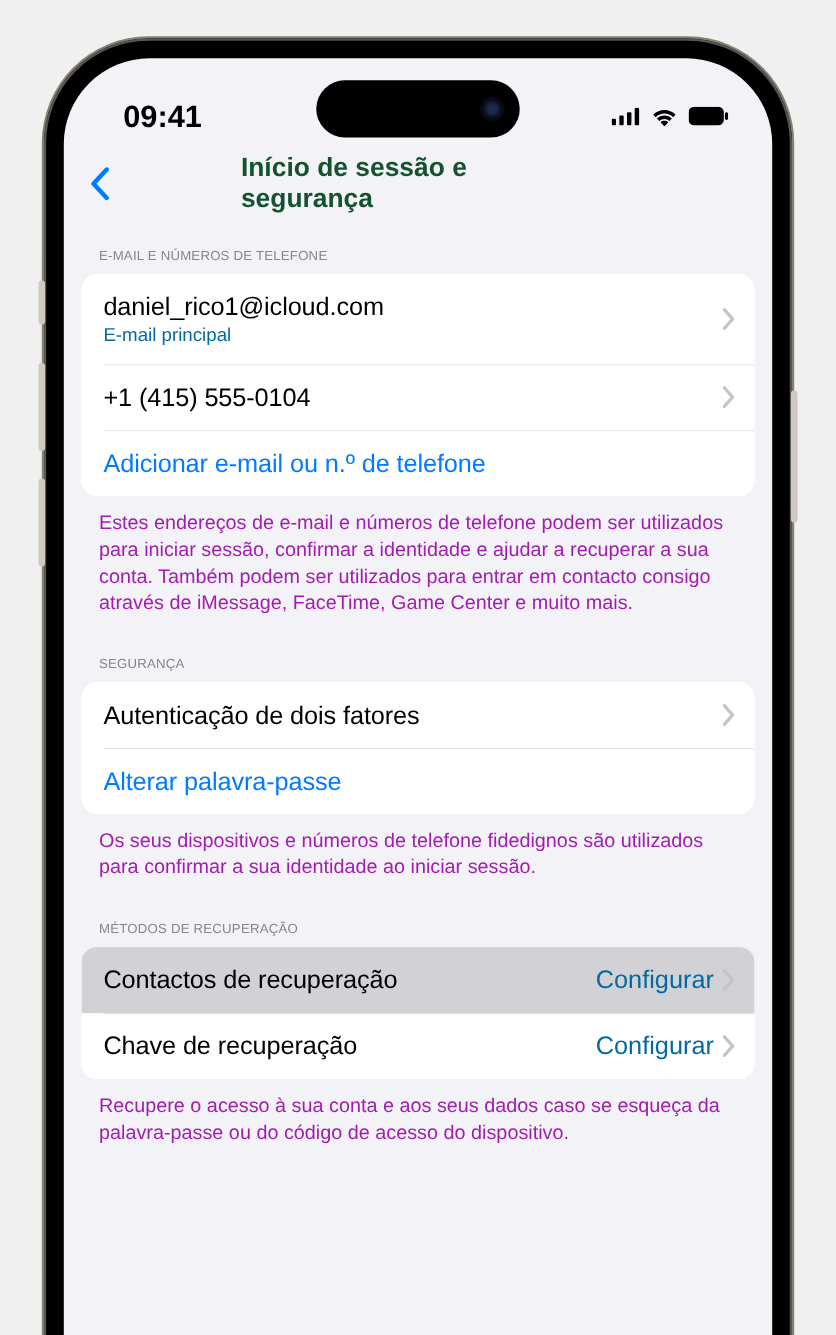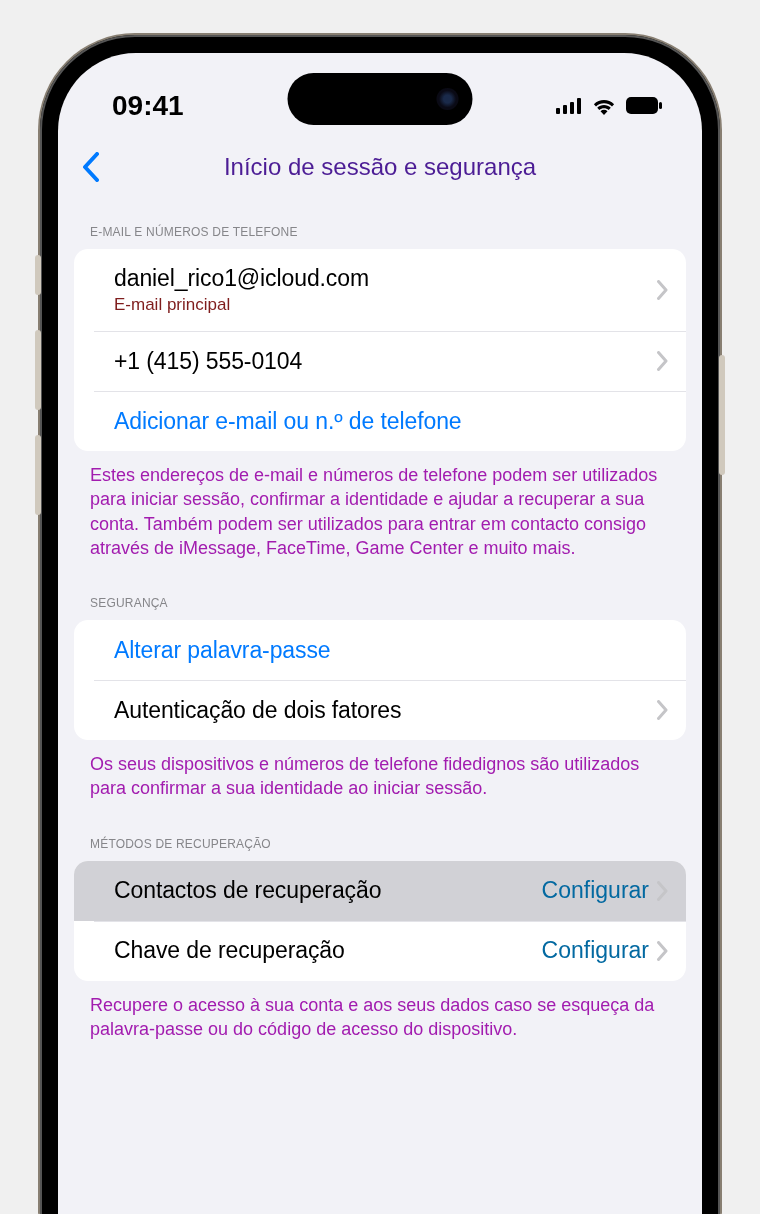--- a/index.html
+++ b/index.html
@@ -99,22 +99,22 @@
       display: flex;
       align-items: center;
       justify-content: center;
       cursor: pointer;
     }
     .nav-title {
       position: absolute;
       left: 50%;
       transform: translateX(-50%);
       font-size: 24px;
-      font-weight: 400;
-      color: #4c1d95;
+      font-weight: 700;
+      color: #14532d;
     }
     .content {
       padding: 0 0;
     }
     .section-header {
       font-size: 12px;
       color: #86868a;
       padding: 18px 32px 10px 32px;
       letter-spacing: 0.2px;
     }
@@ -148,33 +148,32 @@
       left: 20px;
       right: 0;
       height: 1px;
       background: #e3e3e8;
     }
     .row-main {
       flex: 1;
       display: flex;
       flex-direction: column;
       gap: 2px;
-      margin-left: 20px;
     }
     .row-title {
       font-size: 23px;
       color: #000;
       letter-spacing: -0.1px;
     }
     .row-title.link {
       color: #007aff;
     }
     .row-subtitle {
       font-size: 17px;
-      color: #7f1d1d;
+      color: #0369a1;
       margin-top: 1px;
     }
     .row-value {
       font-size: 23px;
       color: #0369a1;
       margin-right: 8px;
     }
     .chevron {
       color: #c5c5c8;
       flex-shrink: 0;
@@ -257,32 +256,32 @@
               <div class="row-title link">Adicionar e-mail ou n.º de telefone</div>
             </div>
           </div>
         </div>
         <div class="section-footer">Estes endereços de e-mail e números de telefone podem ser utilizados para iniciar sessão, confirmar a identidade e ajudar a recuperar a sua conta. Também podem ser utilizados para entrar em contacto consigo através de iMessage, FaceTime, Game Center e muito mais.</div>
 
         <div class="section-header">SEGURANÇA</div>
         <div class="list-group">
           <div class="list-row">
             <div class="row-main">
+              <div class="row-title">Autenticação de dois fatores</div>
+            </div>
+            <span class="chevron">
+              <svg width="11" height="20" viewBox="0 0 11 20">
+                  <path d="M1.5 1.5 L9 10 L1.5 18.5" stroke="#c5c5c8" stroke-width="3" fill="none" stroke-linecap="round" stroke-linejoin="round"></path>
+                </svg>
+            </span>
+          </div>
+          <div class="list-row">
+            <div class="row-main">
               <div class="row-title link">Alterar palavra-passe</div>
             </div>
-          </div>
-          <div class="list-row">
-            <div class="row-main">
-              <div class="row-title">Autenticação de dois fatores</div>
-            </div>
-            <span class="chevron">
-              <svg width="11" height="20" viewBox="0 0 11 20">
-                  <path d="M1.5 1.5 L9 10 L1.5 18.5" stroke="#c5c5c8" stroke-width="3" fill="none" stroke-linecap="round" stroke-linejoin="round"></path>
-                </svg>
-            </span>
           </div>
         </div>
         <div class="section-footer">Os seus dispositivos e números de telefone fidedignos são utilizados para confirmar a sua identidade ao iniciar sessão.</div>
 
         <div class="section-header">MÉTODOS DE RECUPERAÇÃO</div>
         <div class="list-group">
           <div class="list-row highlighted">
             <div class="row-main">
               <div class="row-title">Contactos de recuperação</div>
             </div>

